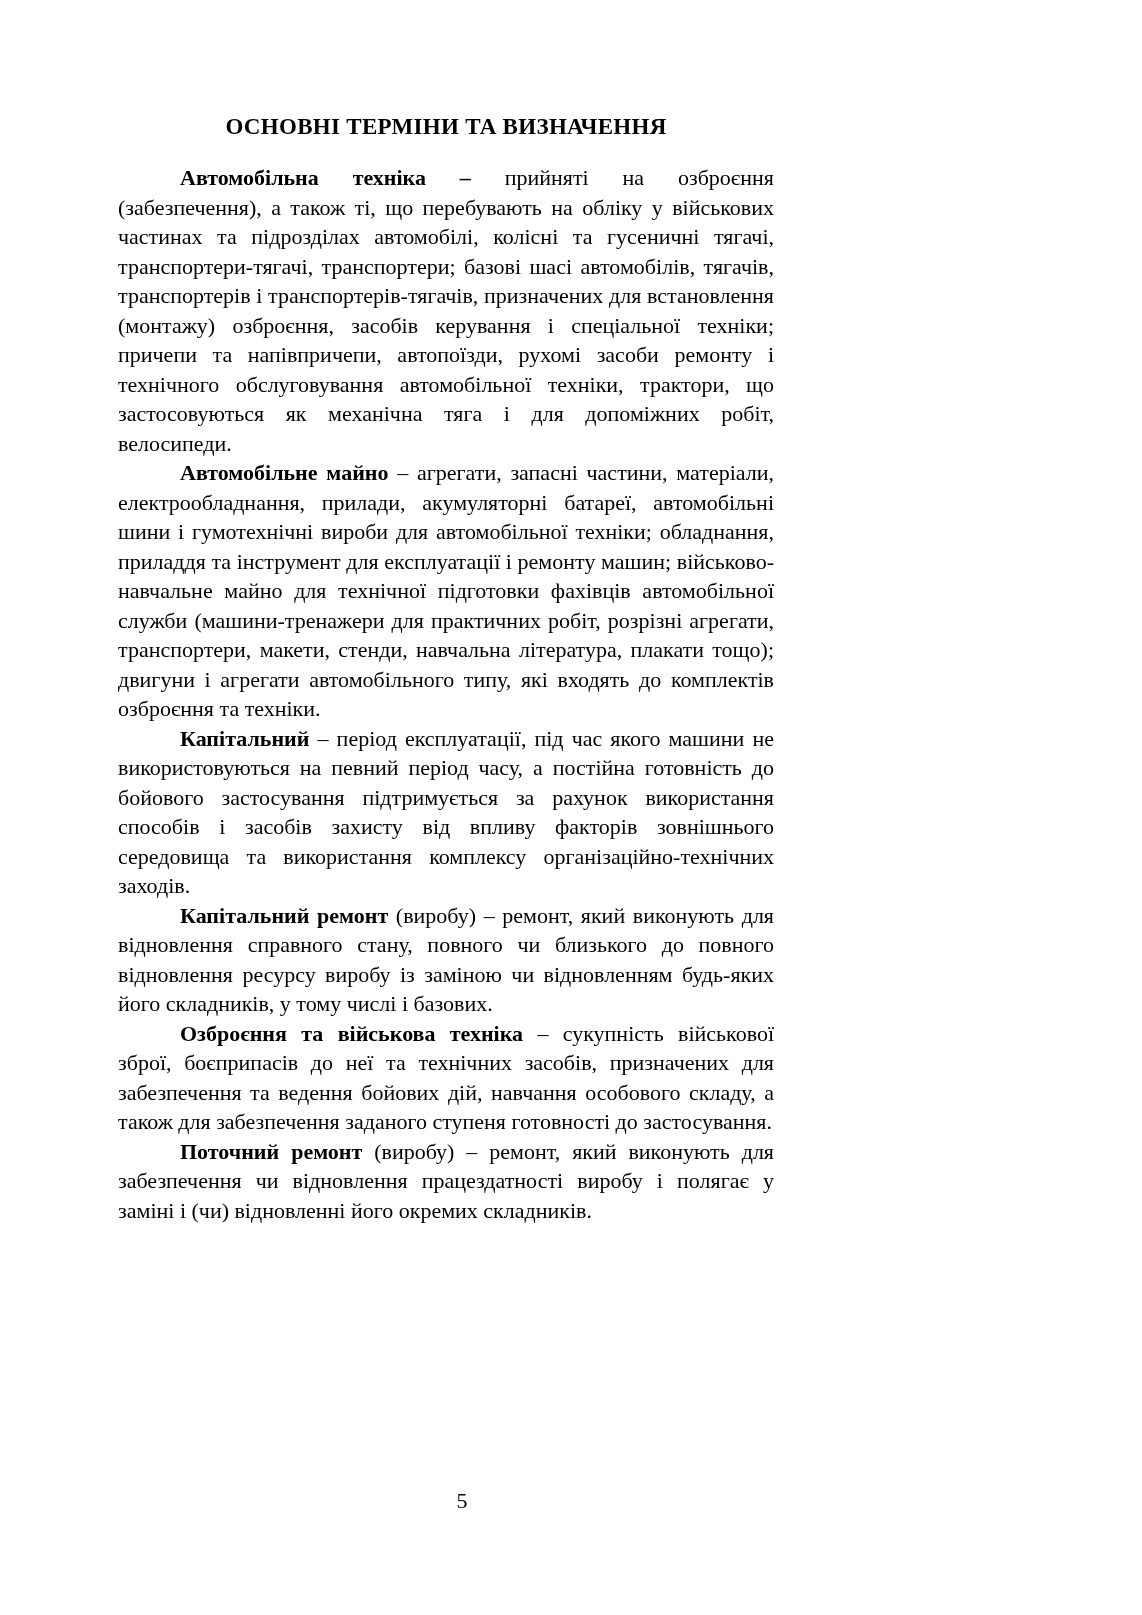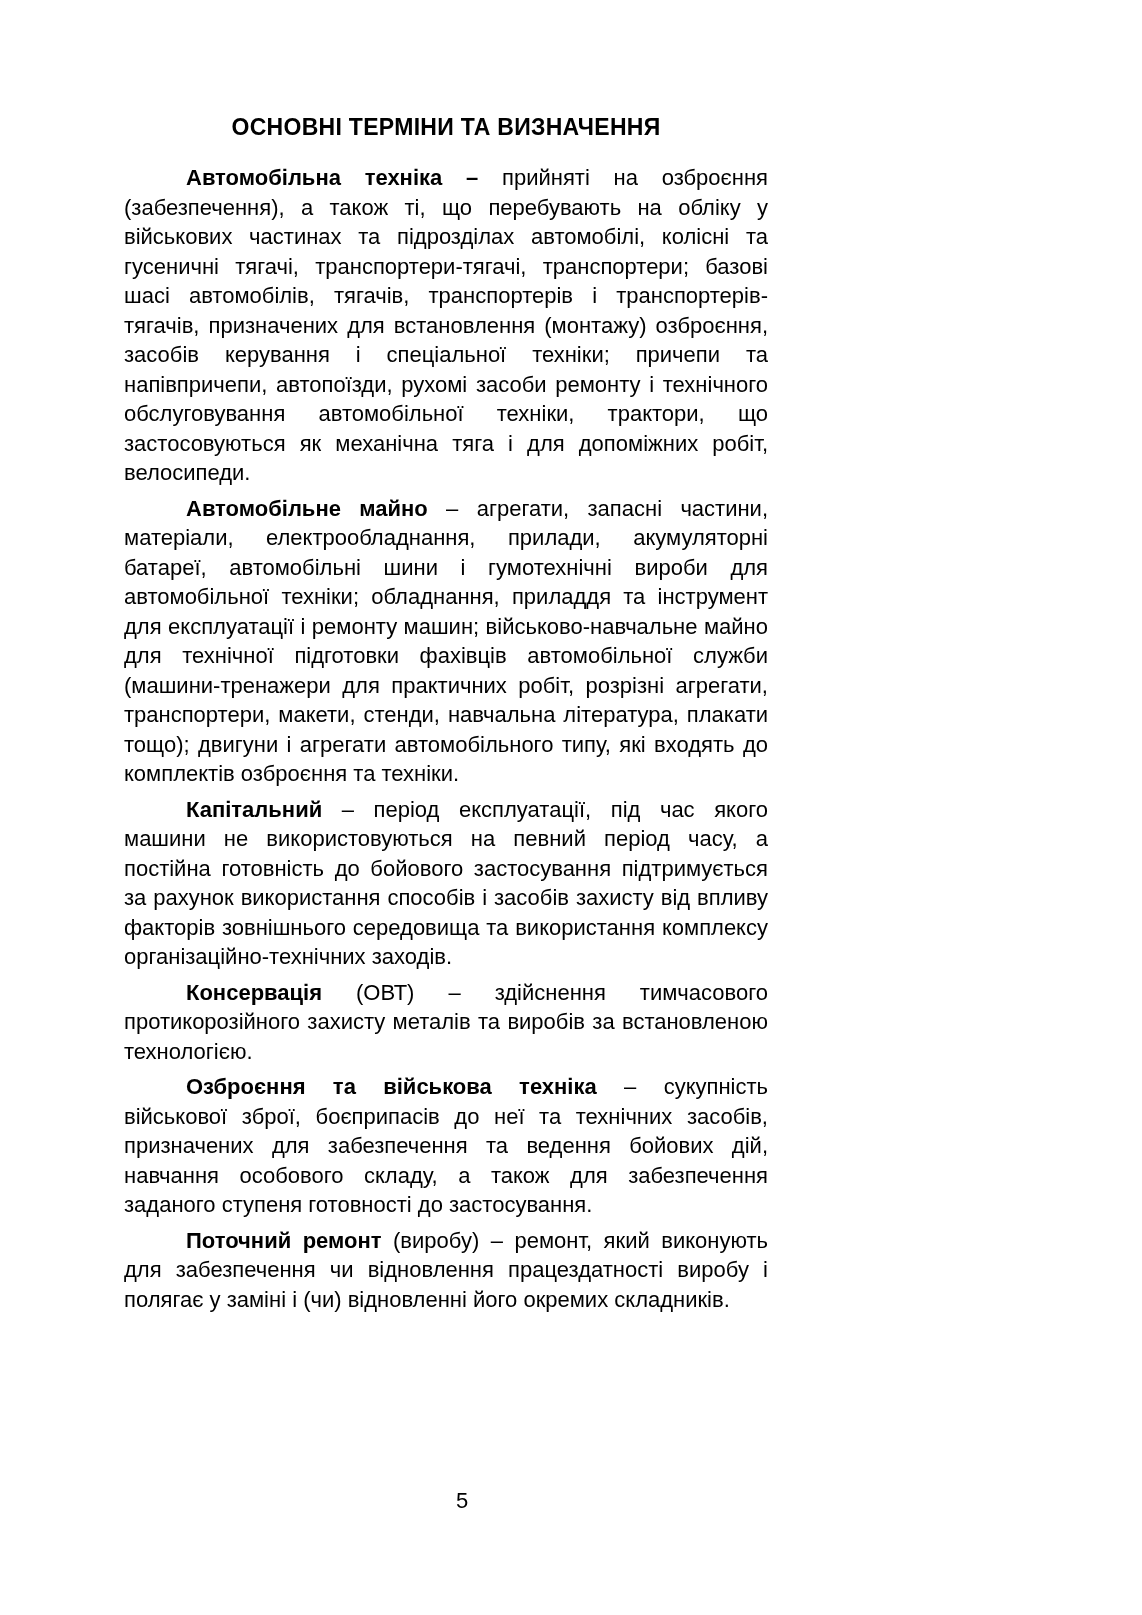--- a/index.html
+++ b/index.html
@@ -7,36 +7,36 @@
     padding: 0;
     background: #ffffff;
   }
   .page {
     position: relative;
     width: 924px;
     height: 1615px;
     box-sizing: border-box;
     background: #ffffff;
     color: #000000;
-    font-family: Liberation Sans, sans-serif;
+    font-family: Liberation Serif, serif;
     font-size: 22px;
     line-height: 29.5px;
     padding: 112px 150px 0 118px;
     overflow: hidden;
   }
   .title {
     margin: 0 0 21px 0;
     text-align: center;
     font-size: 23px;
     font-weight: bold;
     letter-spacing: 0.3px;
     line-height: 30px;
   }
   .para {
-    margin: 6px;
+    margin: 0;
     text-align: justify;
     text-indent: 62px;
   }
   .term {
     font-weight: bold;
   }
   .page-number {
     position: absolute;
     top: 1486px;
     left: 0;
@@ -52,22 +52,22 @@
 
   <h1 class="title">ОСНОВНІ ТЕРМІНИ ТА ВИЗНАЧЕННЯ</h1>
 
   <p class="para"><span class="term">Автомобільна техніка –</span><span> прийняті на озброєння (забезпечення), а також ті, що перебувають на обліку у військових частинах та підрозділах автомобілі, колісні та гусеничні тягачі, транспортери-тягачі, транспортери; базові шасі автомобілів, тягачів, транспортерів і транспортерів-тягачів, призначених для встановлення (монтажу) озброєння, засобів керування і спеціальної техніки; причепи та напівпричепи, автопоїзди, рухомі засоби ремонту і технічного обслуговування автомобільної техніки, трактори, що застосовуються як механічна тяга і для допоміжних робіт, велосипеди.</span></p>
 
   <p class="para"><span class="term">Автомобільне майно</span><span> – агрегати, запасні частини, матеріали, електрообладнання, прилади, акумуляторні батареї, автомобільні шини і гумотехнічні вироби для автомобільної техніки; обладнання, приладдя та інструмент для експлуатації і ремонту машин; військово-навчальне майно для технічної підготовки фахівців автомобільної служби (машини-тренажери для практичних робіт, розрізні агрегати, транспортери, макети, стенди, навчальна література, плакати тощо); двигуни і агрегати автомобільного типу, які входять до комплектів озброєння та техніки.</span></p>
 
 
   <p class="para"><span class="term">Капітальний</span><span> – період експлуатації, під час якого машини не використовуються на певний період часу, а постійна готовність до бойового застосування підтримується за рахунок використання способів і засобів захисту від впливу факторів зовнішнього середовища та використання комплексу організаційно-технічних заходів.</span></p>
 
+  <p class="para"><span class="term">Капітальний ремонт</span><span> (виробу) – ремонт, який виконують для відновлення справного стану, повного чи близького до повного відновлення ресурсу виробу із заміною чи відновленням будь-яких його складників, у тому числі і базових.</span></p>
 
-  <p class="para"><span class="term">Консервація</span><span> (ОВТ) – здійснення тимчасового протикорозійного захисту металів та виробів за встановленою технологією.</span></p>
 
 
   <p class="para"><span class="term">Озброєння та військова техніка</span><span> – сукупність військової зброї, боєприпасів до неї та технічних засобів, призначених для забезпечення та ведення бойових дій, навчання особового складу, а також для забезпечення заданого ступеня готовності до застосування.</span></p>
 
   <p class="para"><span class="term">Поточний ремонт</span><span> (виробу) – ремонт, який виконують для забезпечення чи відновлення працездатності виробу і полягає у заміні і (чи) відновленні його окремих складників.</span></p>
 
 
   <div class="page-number">5</div>
 
 </div>

